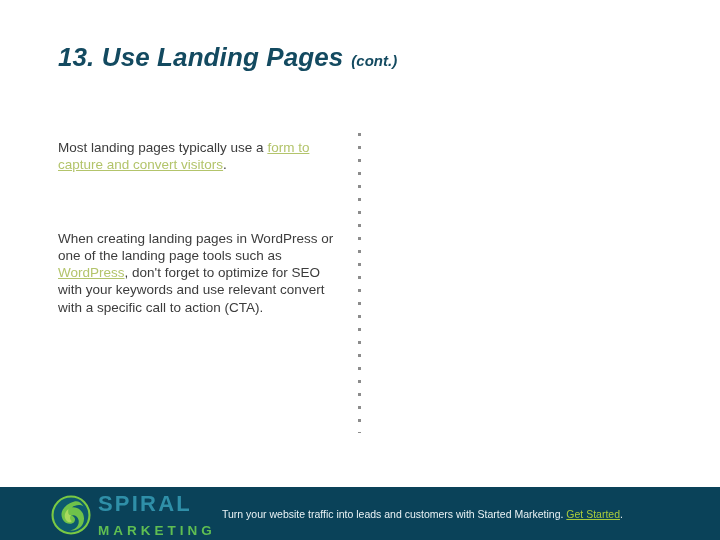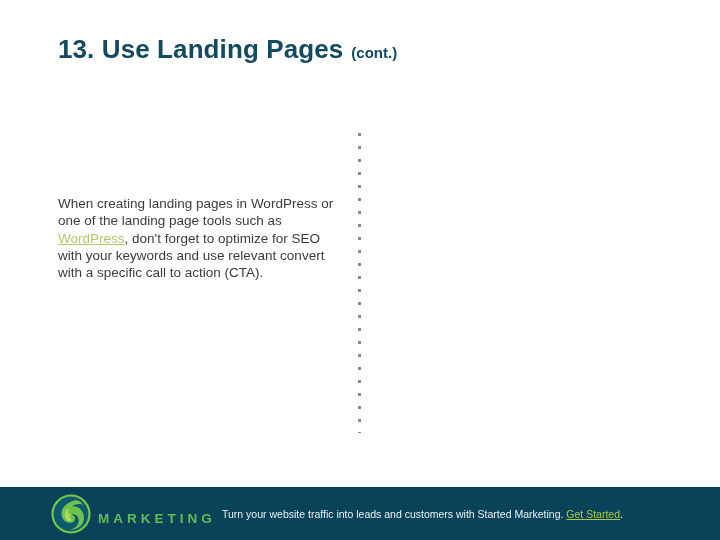--- a/index.html
+++ b/index.html
@@ -18,23 +18,24 @@
   #slide {
     position: absolute;
     inset: 0;
     background: #ffffff;
   }
 
   
   #slide-title {
     position: absolute;
     left: 58px;
-    top: 36px;
+    top: 44px;
     white-space: nowrap;
     line-height: 1;
+    font-style: italic;
   }
   #slide-title .main {
     font-size: 26px;
     font-weight: bold;
     color: #134a60;
     letter-spacing: 0.1px;
   }
   #slide-title .cont {
     font-size: 15px;
     font-weight: bold;
@@ -146,33 +147,35 @@
 <div id="slide">
 
   <div id="slide-title">
     <span class="main">13. Use Landing Pages</span><span class="cont">(cont.)</span>
   </div>
 
   <div id="dotted-divider"></div>
 
   <div id="body-content">
 
+    <p class="para" id="paragraph-1"><span>Most landing pages typically use a </span><span class="body-link">form to capture and convert visitors</span><span>.</span></p>
 
     <p class="para" id="paragraph-2"><span>When creating landing pages in WordPress or one of the landing page tools such as </span><span class="body-link">WordPress</span><span>, don't forget to optimize for SEO with your keywords and use relevant convert with a specific call to action (CTA).</span></p>
 
   </div>
 
   <div id="footer-bar"></div>
 
   <div id="logo-block">
     <svg id="spiral-logo-icon" viewBox="0 0 100 100" xmlns="http://www.w3.org/2000/svg">
       <circle cx="50" cy="50" r="44" fill="#0d5a6e" stroke="#7ac943" stroke-width="5"></circle>
       <path d="M58 18 C32 26 22 44 30 60 C36 72 52 74 58 66 C62 60 58 52 50 52 C56 48 66 52 68 62 C71 76 58 88 44 86 C58 90 76 82 80 66 C85 46 70 30 52 32 C60 26 72 24 80 30 C74 20 66 16 58 18 Z" fill="#6fc24a"></path>
       <path d="M44 36 C34 44 32 56 40 64 C44 68 50 68 52 64 C48 62 46 56 50 50 C44 52 42 44 44 36 Z" fill="#a9d95e"></path>
     </svg>
     <div id="logo-wordmark">
+      <span id="logo-word-spiral">SPIRAL</span>
       <span id="logo-word-marketing">MARKETING</span>
     </div>
   </div>
 
   <div id="footer-tagline"><span>Turn your website traffic into leads and customers with Started Marketing. </span><span id="footer-cta-link">Get Started</span><span class="trailing-period">.</span></div>
 
 </div>
 
 </body></html>

